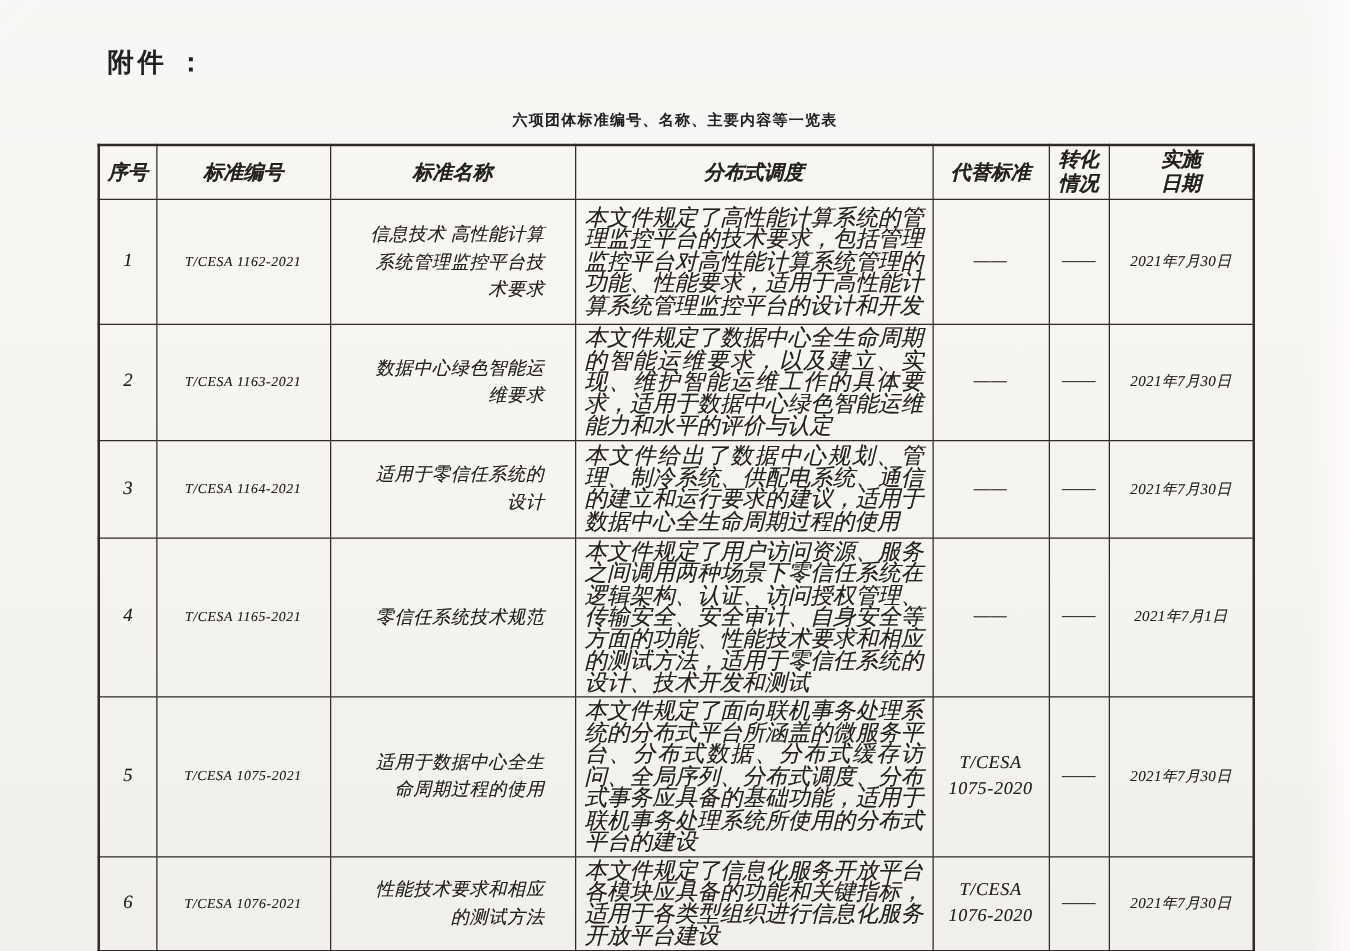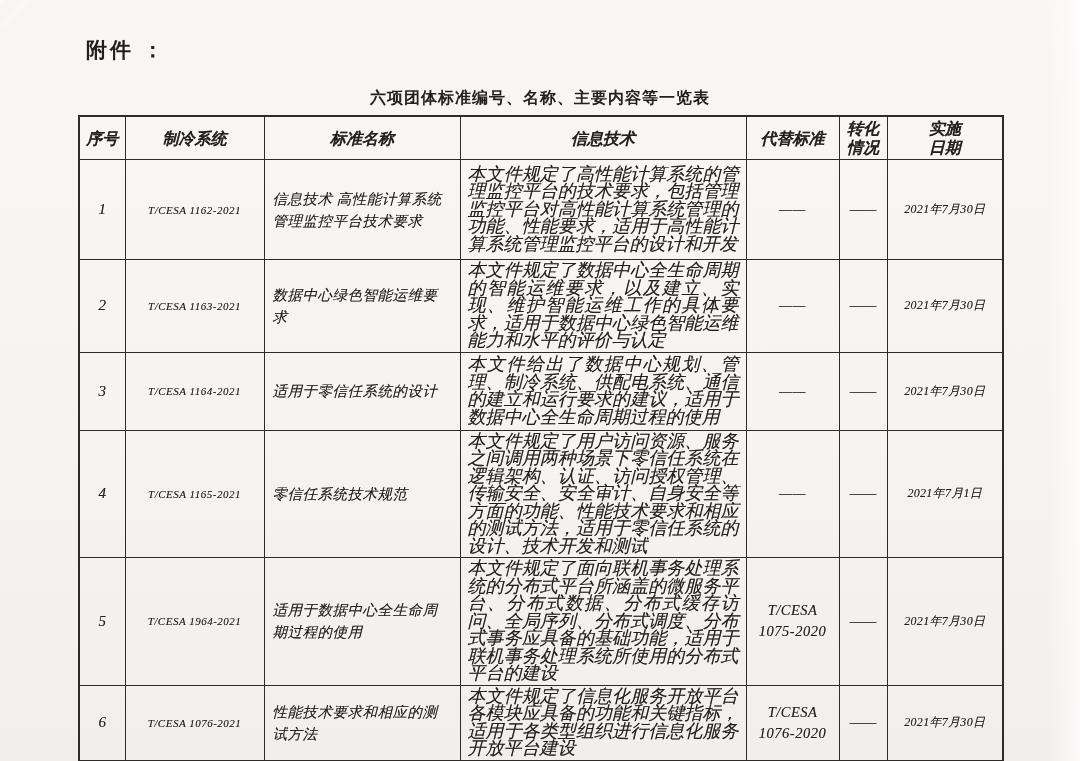--- a/index.html
+++ b/index.html
@@ -44,21 +44,21 @@
     font-size: 21px;
     font-weight: 700;
     letter-spacing: 3px;
   }
   .doc-title {
     position: absolute;
     top: 88px;
     left: 0;
     width: 100%;
     text-align: center;
-    font-size: 16px;
+    font-size: 12px;
     font-weight: 700;
     letter-spacing: 1px;
   }
   table.standards {
     position: absolute;
     left: 78px;
     top: 115px;
     width: 924px;
     border-collapse: collapse;
     table-layout: fixed;
@@ -86,22 +86,22 @@
   tr.r4 { height: 107px; }
   tr.r5 { height: 118px; }
   tr.r6 { height: 60px; }
   td.c-seq { font-size: 15px; }
   td.c-code {
     font-size: 11px;
     letter-spacing: 0.5px;
     white-space: nowrap;
   }
   td.c-name {
-    text-align: left;
-    padding: 2px 8px;
+    text-align: right;
+    padding: 2px 24px;
     font-size: 14.5px;
     line-height: 22px;
     letter-spacing: 0.5px;
   }
   td.c-content {
     text-align: justify;
     text-align-last: left;
     padding: 2px 7px;
     font-size: 18px;
     line-height: 17.5px;
@@ -133,23 +133,23 @@
       <col style="width:139px">
       <col style="width:196px">
       <col style="width:286px">
       <col style="width:93px">
       <col style="width:48px">
       <col style="width:116px">
     </colgroup>
     <thead>
       <tr>
         <th>序号</th>
-        <th>制冷系统</th>
+        <th>标准编号</th>
         <th>标准名称</th>
-        <th>信息技术</th>
+        <th>分布式调度</th>
         <th>代替标准</th>
         <th>转化
 情况</th>
         <th>实施
 日期</th>
       </tr>
     </thead>
     <tbody>
       <tr class="r1">
         <td class="c-seq">1</td>
@@ -182,21 +182,21 @@
         <td class="c-seq">4</td>
         <td class="c-code">T/CESA 1165-2021</td>
         <td class="c-name">零信任系统技术规范</td>
         <td class="c-content">本文件规定了用户访问资源、服务之间调用两种场景下零信任系统在逻辑架构、认证、访问授权管理、传输安全、安全审计、自身安全等方面的功能、性能技术要求和相应的测试方法，适用于零信任系统的设计、技术开发和测试</td>
         <td class="c-replaced">——</td>
         <td class="c-conv">——</td>
         <td class="c-date">2021年7月1日</td>
       </tr>
       <tr class="r5">
         <td class="c-seq">5</td>
-        <td class="c-code">T/CESA 1964-2021</td>
+        <td class="c-code">T/CESA 1075-2021</td>
         <td class="c-name">适用于数据中心全生命周期过程的使用</td>
         <td class="c-content">本文件规定了面向联机事务处理系统的分布式平台所涵盖的微服务平台、分布式数据、分布式缓存访问、全局序列、分布式调度、分布式事务应具备的基础功能，适用于联机事务处理系统所使用的分布式平台的建设</td>
         <td class="c-replaced">T/CESA 1075-2020</td>
         <td class="c-conv">——</td>
         <td class="c-date">2021年7月30日</td>
       </tr>
       <tr class="r6">
         <td class="c-seq">6</td>
         <td class="c-code">T/CESA 1076-2021</td>
         <td class="c-name">性能技术要求和相应的测试方法</td>

